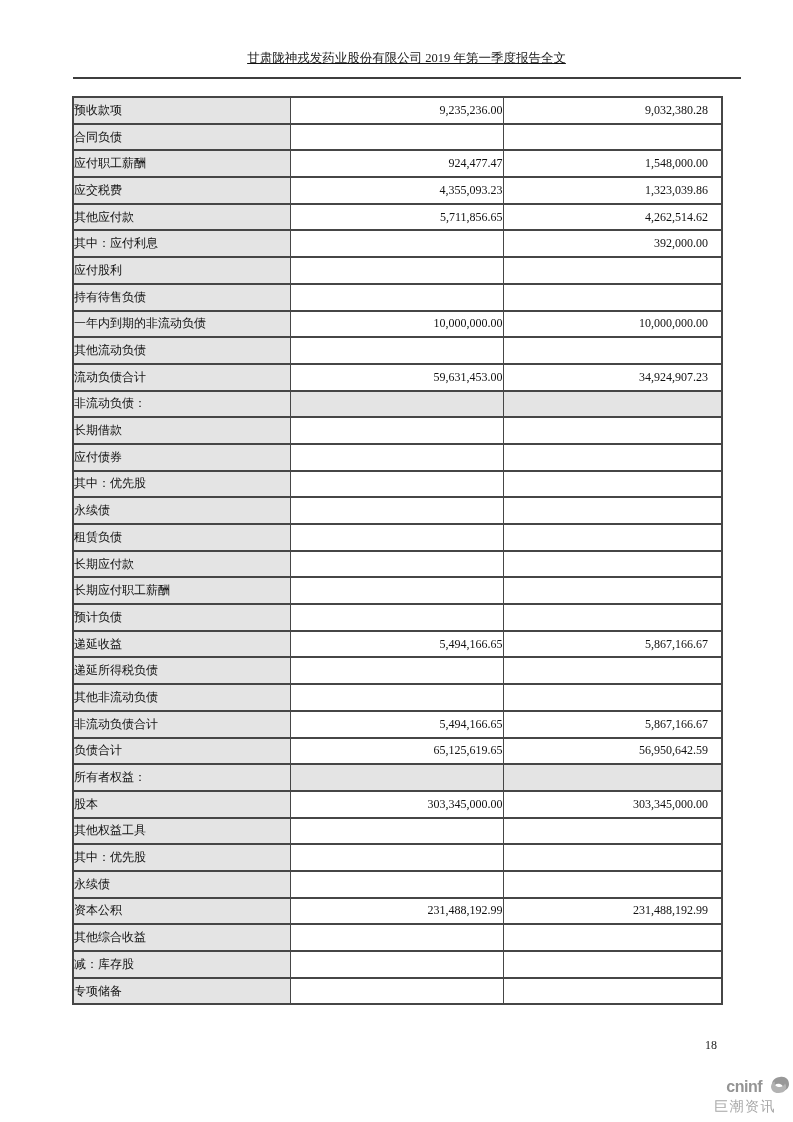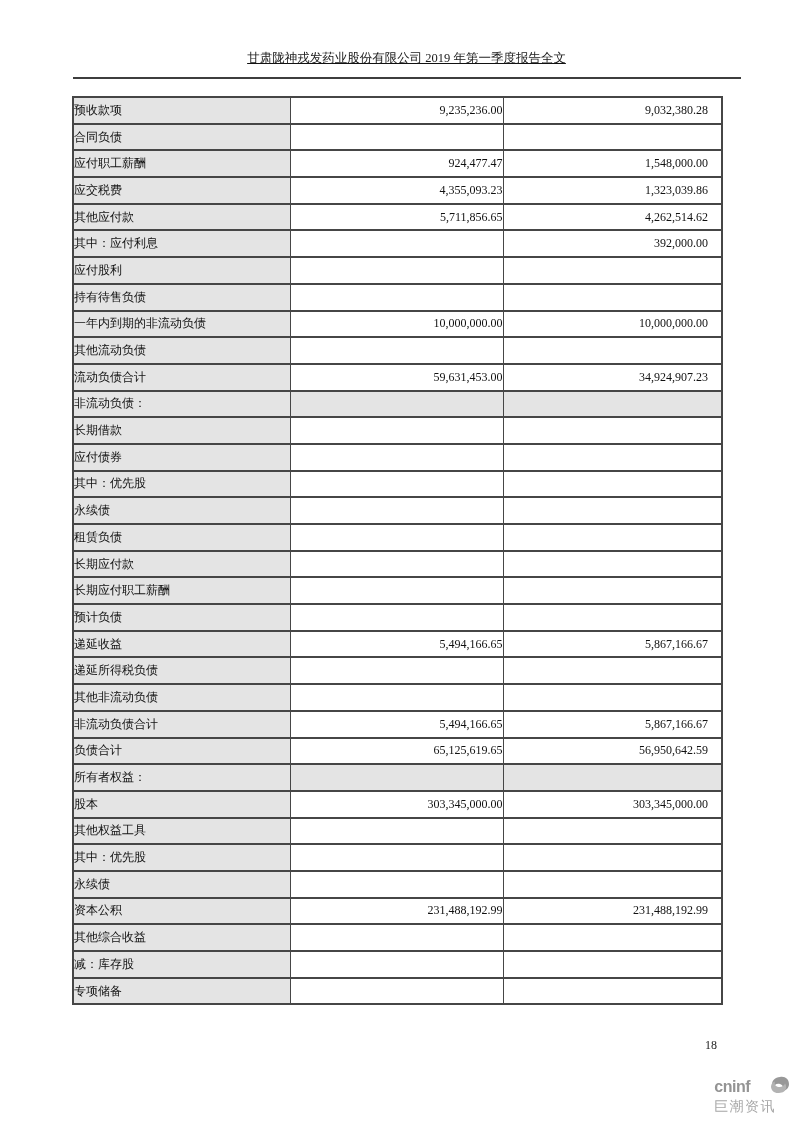--- a/index.html
+++ b/index.html
@@ -61,21 +61,21 @@
     position:absolute;top:1038px;right:76px;
     font-size:12px;color:#222;
   }
   .logo{
     position:absolute;top:1076px;right:3px;
     text-align:right;
     color:var(--logo-gray);
     font-family:"Liberation Sans","DejaVu Sans",sans-serif;
     line-height:1.1;
   }
-  .logo-top{display:flex;align-items:center;justify-content:flex-end;gap:20px;}
+  .logo-top{display:flex;align-items:center;justify-content:flex-end;gap:8px;}
   .brand{
     font-weight:bold;font-size:16px;letter-spacing:-0.5px;
     color:#949494;
   }
   .swirl{display:inline-block;}
   .logo-cn{font-size:14px;letter-spacing:1.5px;color:#a6a6a6;padding-right:14px;margin-top:1px;}
   .logo-url{font-size:9.5px;color:#9e9e9e;margin-top:14px;}
 </style>
 </head>
 <body>

